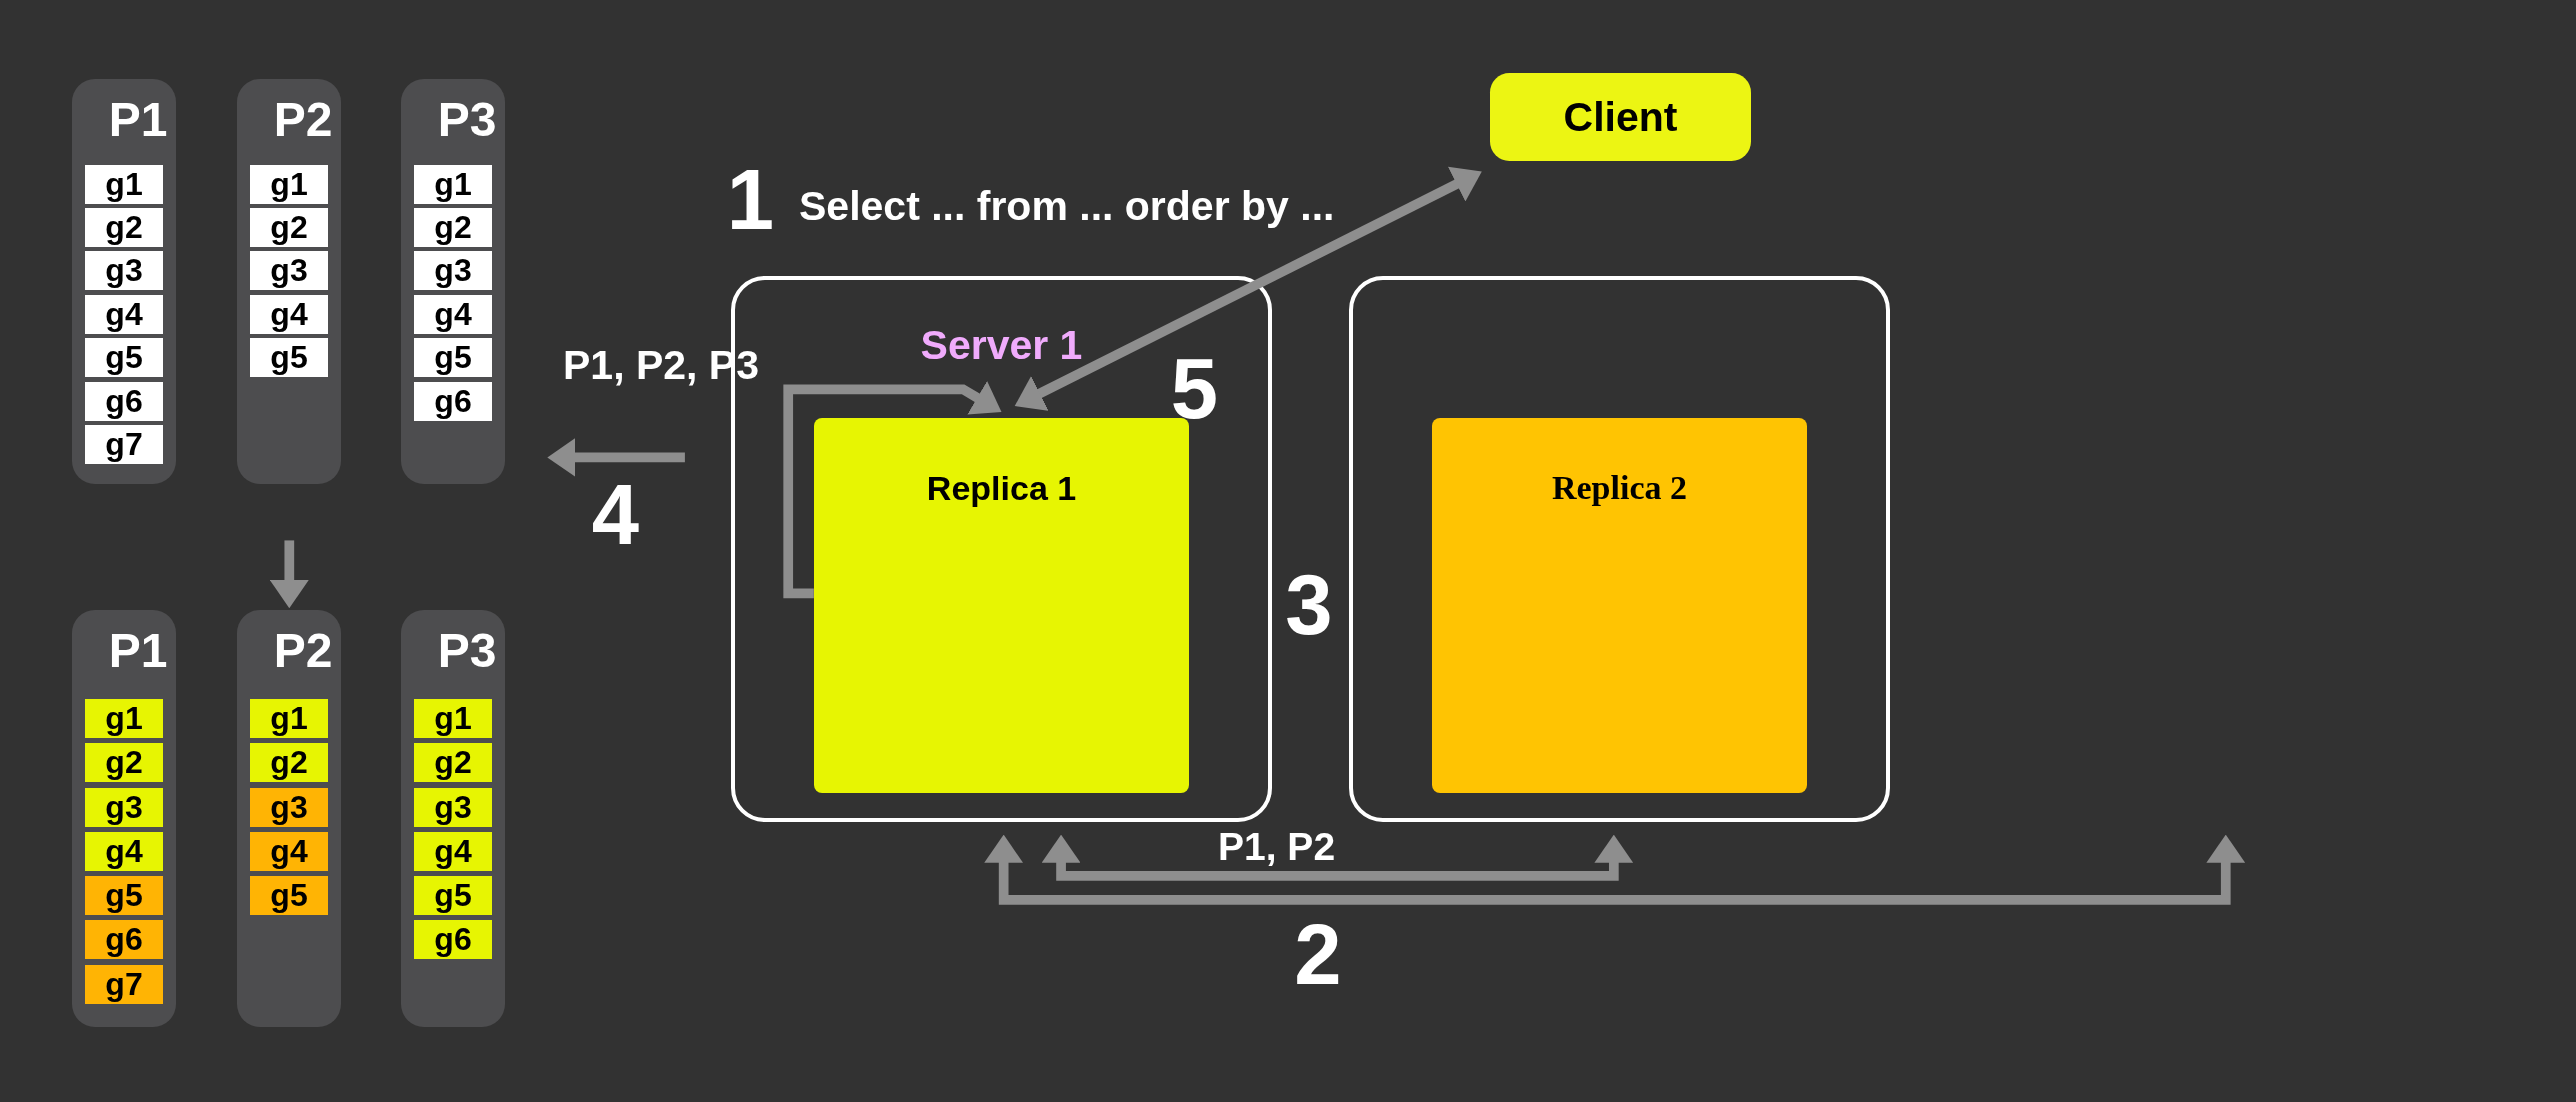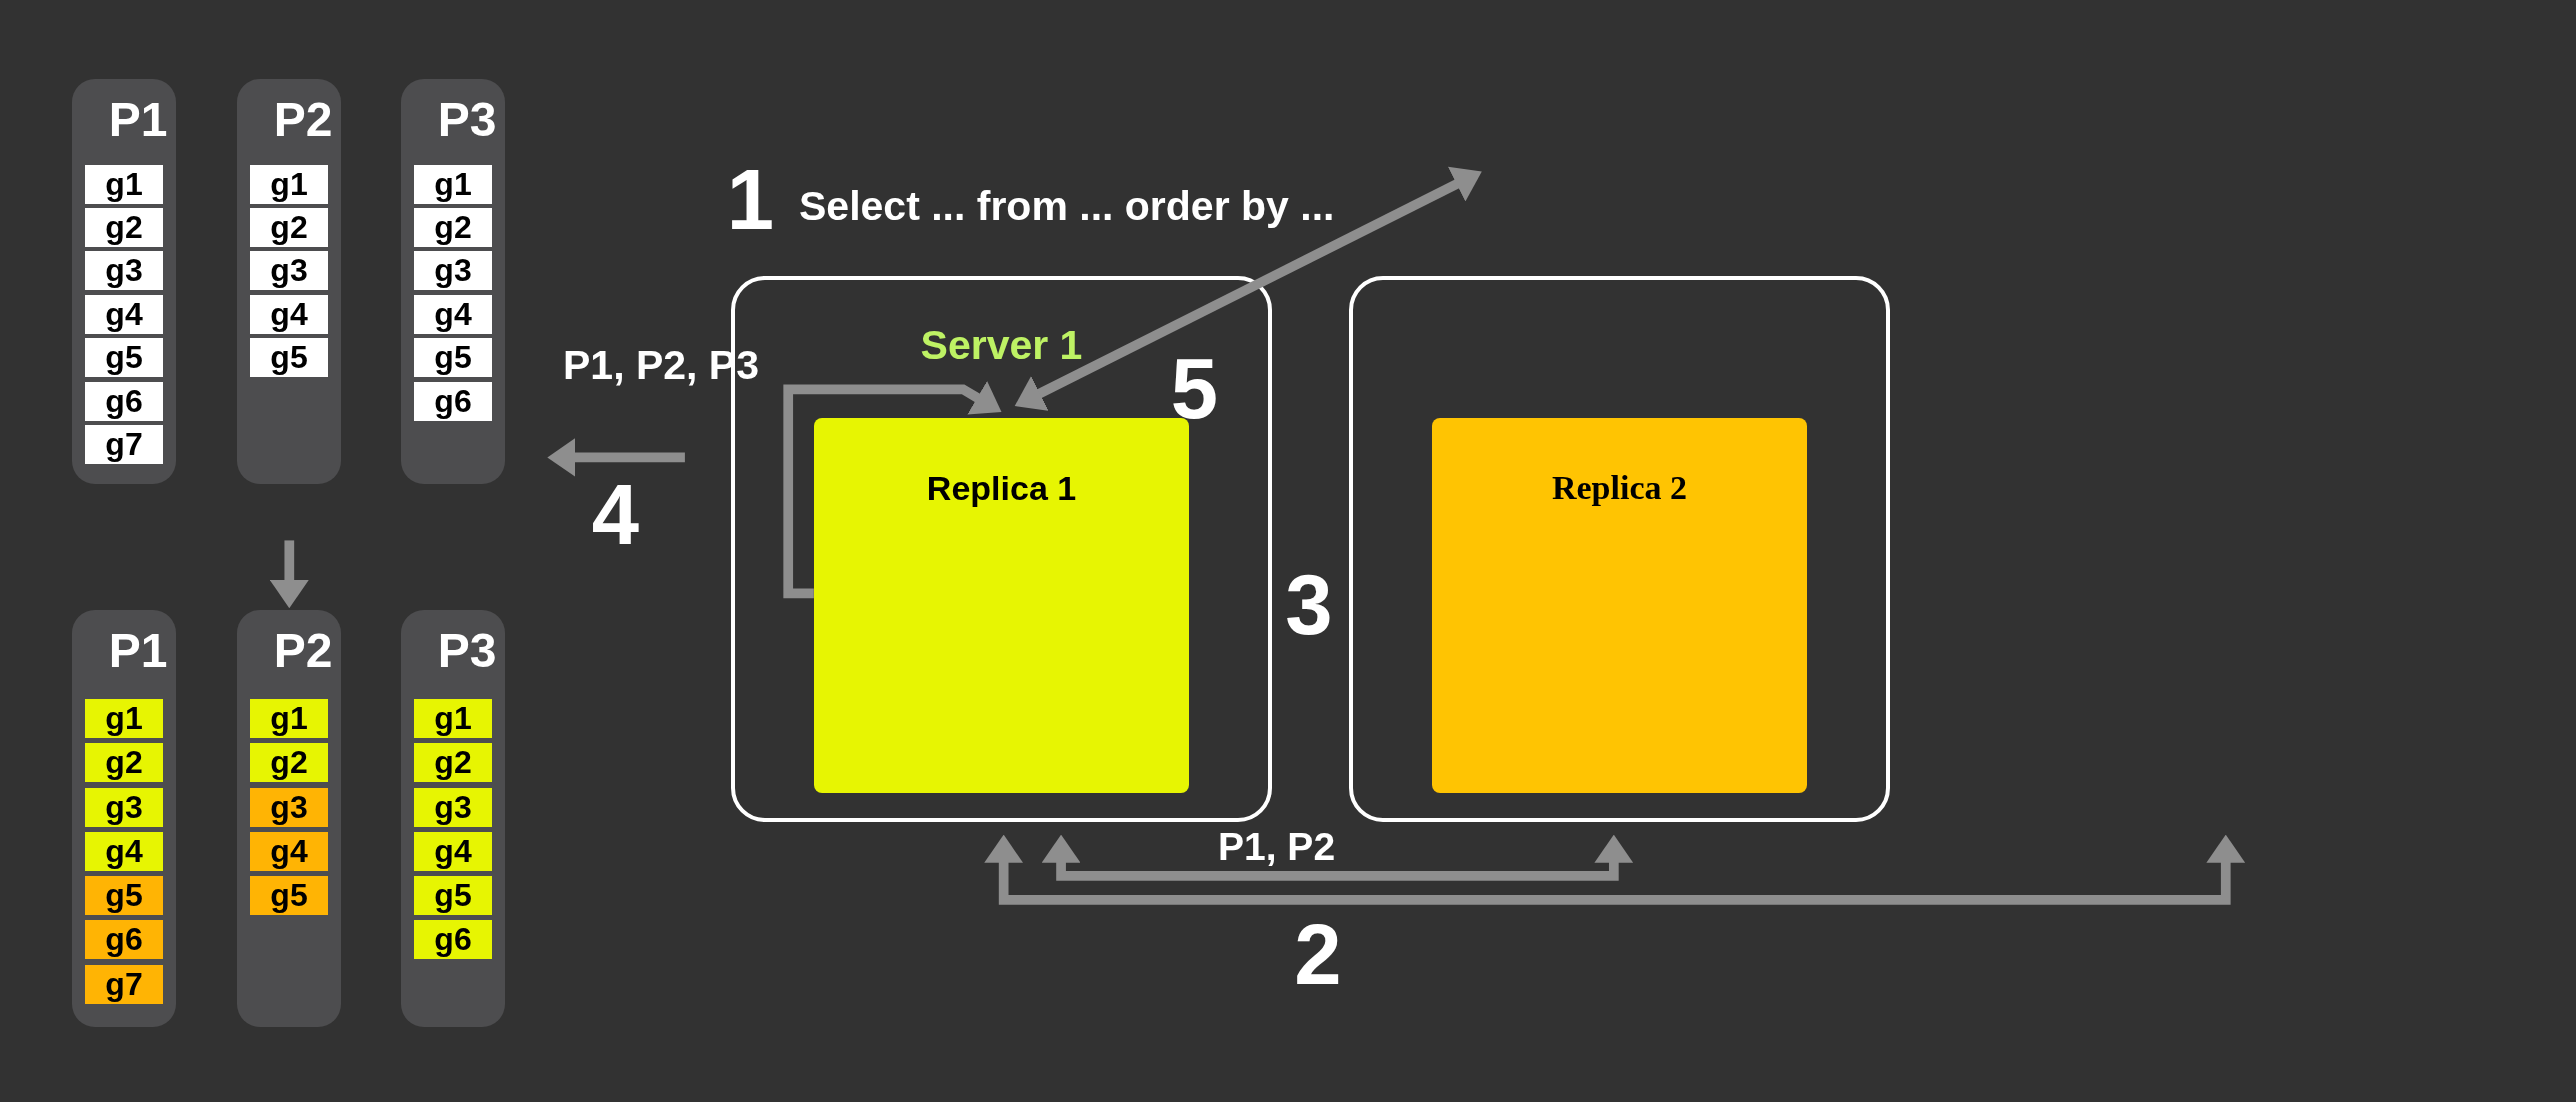--- a/index.html
+++ b/index.html
@@ -17,21 +17,21 @@
   [data-color="white"]{background:#FFFFFF;}
   [data-color="yellow"]{background:#E7F502;}
   [data-color="orange"]{background:#FFB404;}
   [data-color="amber"]{background:#FFC402;font-family:Liberation Serif, serif;}
   [data-color="red"]{background:#FF1202;}
   [data-color="brick"]{background:#A32419;}
   [data-color="none"]{background:transparent;}
   .server{position:absolute;top:276px;width:541px;height:546px;border:4.4px solid #fff;
           border-radius:34px;box-sizing:border-box;z-index:1;}
   .server-title{position:absolute;top:42px;left:0;right:0;text-align:center;
-                font-size:41px;font-weight:700;color:#bef264;}
+                font-size:41px;font-weight:700;color:#f0abfc;}
   .replica{position:absolute;left:79px;top:138px;width:375px;height:375px;border-radius:8px;}
   .replica-label{padding-top:51px;text-align:center;font-size:34px;font-weight:700;color:#000;}
   .client{position:absolute;left:1490px;top:73px;width:261px;height:88px;background:#ECF513;
           border-radius:19.4px;display:flex;align-items:center;justify-content:center;
           font-size:41px;font-weight:700;color:#000;z-index:2;}
   .arrows{position:absolute;left:0;top:0;z-index:3;pointer-events:none;}
   .bignum{position:absolute;color:#fff;font-weight:700;font-size:85px;line-height:1;
           text-align:center;z-index:4;white-space:nowrap;}
   .wlabel{position:absolute;color:#fff;font-weight:700;font-size:41px;line-height:1;
           z-index:4;white-space:nowrap;}
@@ -114,20 +114,21 @@
     <div class="replica" data-color="yellow">
       <div class="replica-label">Replica 1</div>
     </div>
   </div>
   <div class="server" style="left:1349px" data-color="none">
     <div class="replica" data-color="amber">
       <div class="replica-label">Replica 2</div>
     </div>
   </div>
 
+  <div class="client">Client</div>
 
   <svg class="arrows" width="2576" height="1102" viewBox="0 0 2916 1248">
     <defs>
       <marker id="ah" markerUnits="strokeWidth" markerWidth="2.9" markerHeight="4" refX="0.1" refY="2" orient="auto-start-reverse">
         <path d="M0,0 L2.9,2 L0,4 Z" fill="#8E8E8E"></path>
       </marker>
     </defs>
     <path d="M 327 612 V 658" stroke="#8E8E8E" stroke-width="11" fill="none" marker-end="url(#ah)"></path>
     <path d="M 775 518 H 650" stroke="#8E8E8E" stroke-width="11" fill="none" marker-end="url(#ah)"></path>
     <path d="M 921 672 H 892 V 441 H 1090 L 1107 451" stroke="#8E8E8E" stroke-width="11" fill="none" marker-end="url(#ah)"></path>

